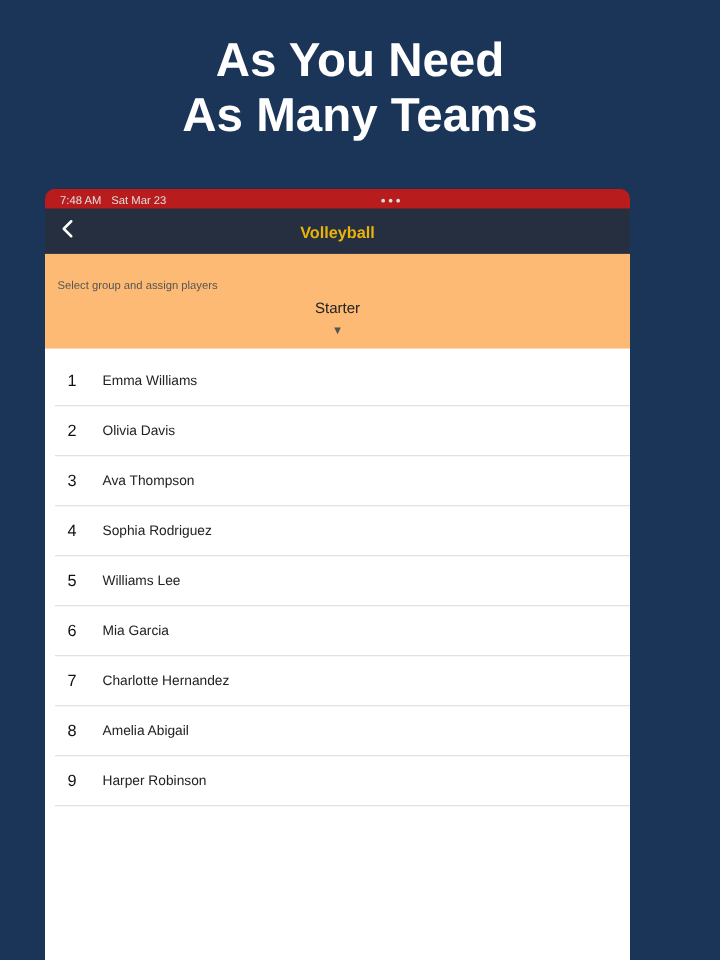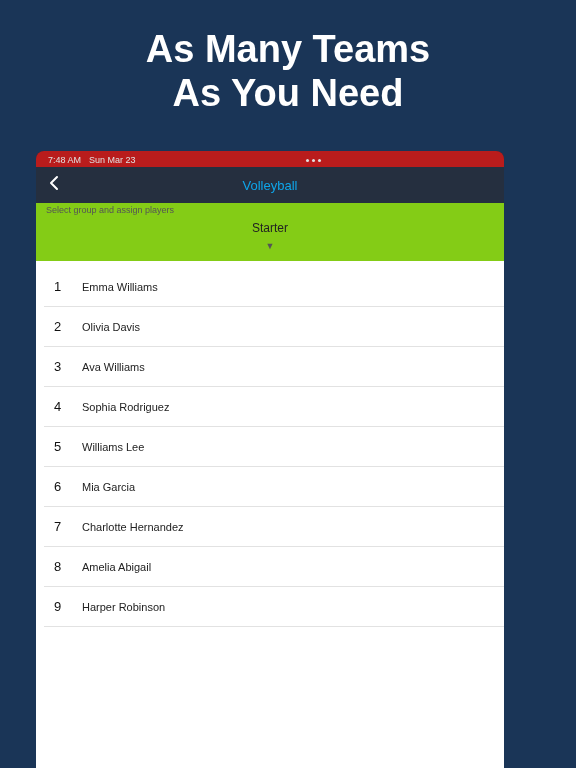--- a/index.html
+++ b/index.html
@@ -47,33 +47,33 @@
     }
     .back-btn {
       color: #ffffff;
       font-size: 18px;
       font-weight: 300;
       cursor: pointer;
       position: absolute;
       left: 12px;
     }
     .nav-title {
-      color: #0ea5e9;
+      color: #eab308;
       font-size: 13px;
-      font-weight: 400;
+      font-weight: 700;
       width: 100%;
       text-align: center;
     }
     .app-body {
       background: #ffffff;
       height: calc(100% - 52px);
     }
     .group-selector {
-      background: #84cc16;
-      padding: 2px 10px 10px;
+      background: #fdba74;
+      padding: 20px 10px 10px;
     }
     .group-hint {
       font-size: 9px;
       color: #555;
       margin-bottom: 6px;
     }
     .dropdown {
       display: flex;
       align-items: center;
       gap: 6px;
@@ -103,29 +103,29 @@
     .player-name {
       font-size: 11px;
       color: #222;
       margin-left: 6px;
     }
   </style>
 </head>
 <body>
 
 <div class="hero-title">
+  <div>As You Need</div>
   <div>As Many Teams</div>
-  <div>As You Need</div>
 </div>
 
 <div class="tablet-frame">
   <div class="status-bar">
     <div class="status-left">
       <span>7:48 AM</span>
-      <span>Sun Mar 23</span>
+      <span>Sat Mar 23</span>
     </div>
     <div class="status-center">
       <span class="dot"></span>
         <span class="dot"></span>
         <span class="dot"></span>
     </div>
     <div></div>
   </div>
 
   <div class="nav-bar">
@@ -150,21 +150,21 @@
       <div class="player-row">
         <span class="player-num">1</span>
         <span class="player-name">Emma Williams</span>
       </div>
       <div class="player-row">
         <span class="player-num">2</span>
         <span class="player-name">Olivia Davis</span>
       </div>
       <div class="player-row">
         <span class="player-num">3</span>
-        <span class="player-name">Ava Williams</span>
+        <span class="player-name">Ava Thompson</span>
       </div>
       <div class="player-row">
         <span class="player-num">4</span>
         <span class="player-name">Sophia Rodriguez</span>
       </div>
       <div class="player-row">
         <span class="player-num">5</span>
         <span class="player-name">Williams Lee</span>
       </div>
       <div class="player-row">

